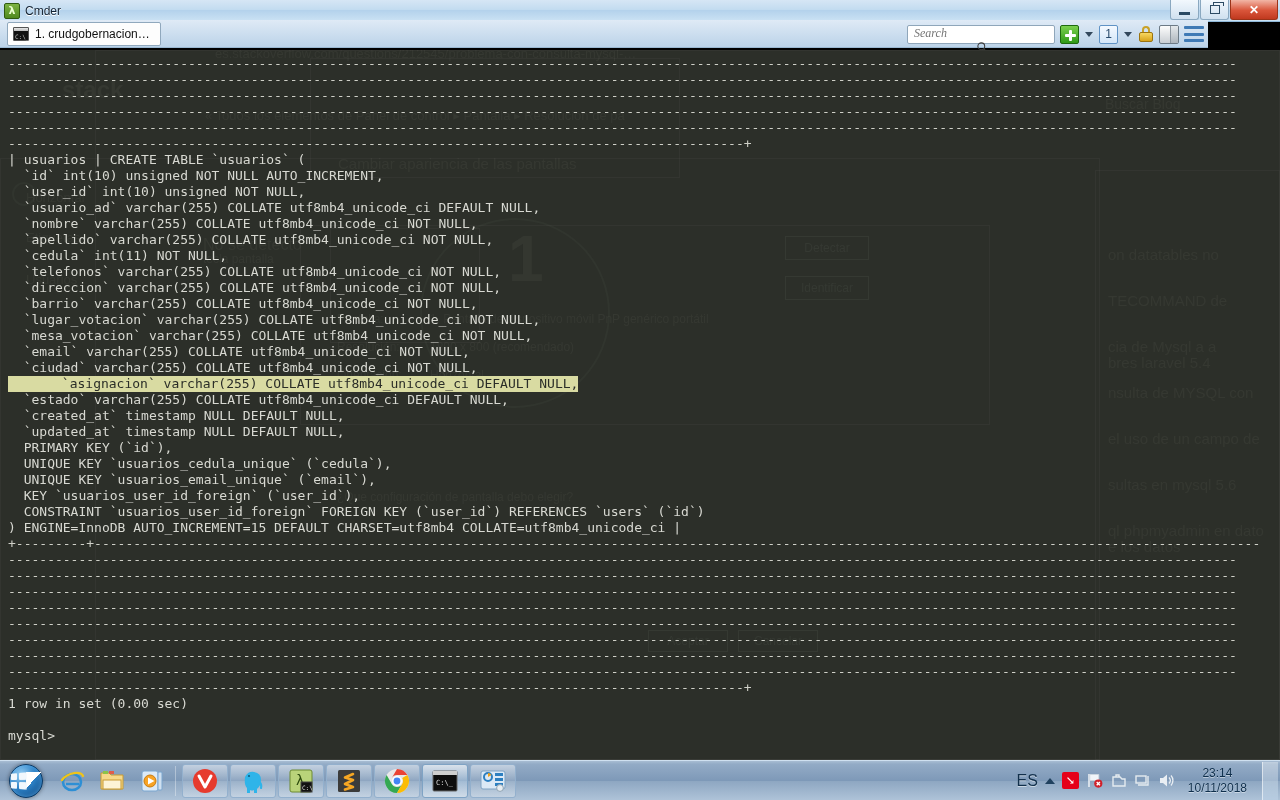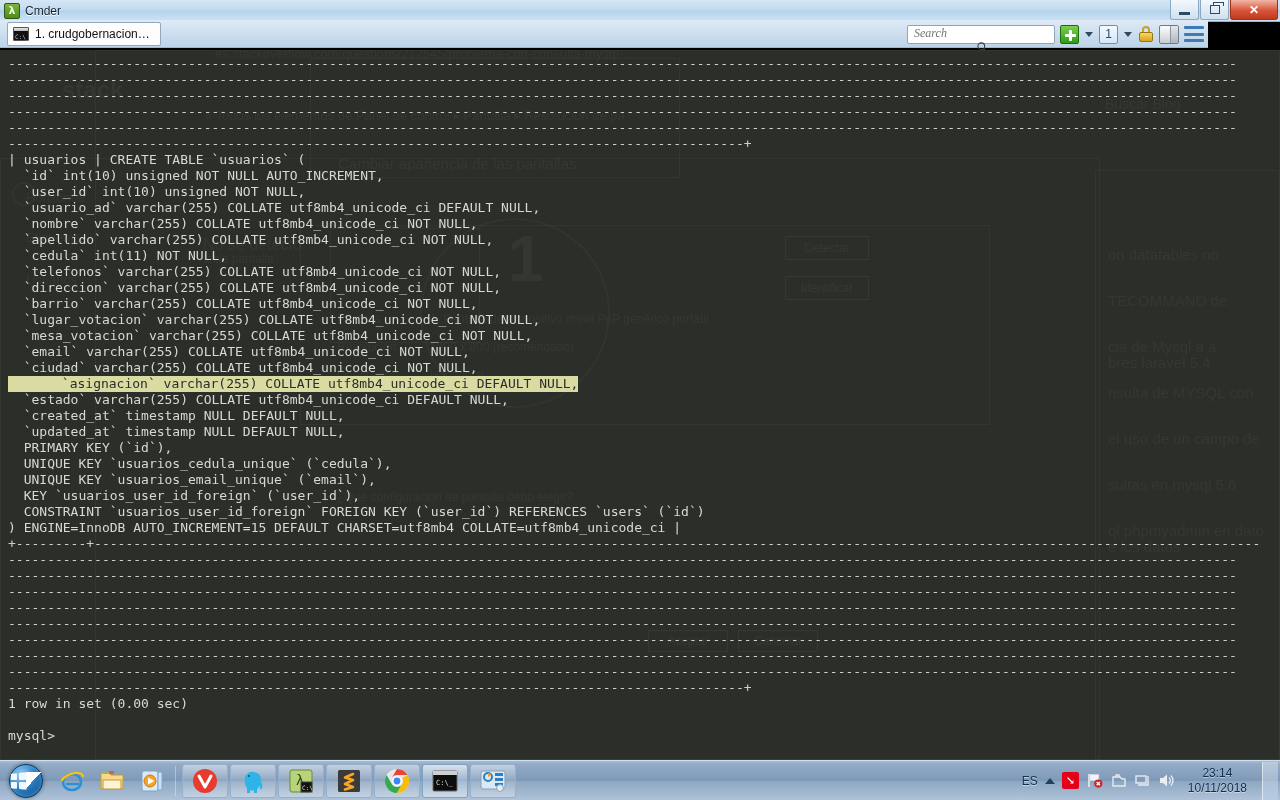--- a/index.html
+++ b/index.html
@@ -218,21 +218,21 @@
   .tbtn.active {
     border: 1px solid #7fa3c4;
     background: linear-gradient(to bottom, rgba(255,255,255,.65), rgba(200,225,245,.35) 50%, rgba(255,255,255,.45));
   }
   .sep { width: 1px; height: 30px; background: rgba(255,255,255,.35); margin: 0 4px; }
 
   .tray {
     margin-left: auto; display: flex; align-items: center; gap: 7px;
     padding-right: 2px; height: 40px;
   }
-  .tray .lang { font-size: 12px; color: #12304c; text-shadow: 0 1px 0 rgba(255,255,255,.5); }
+  .tray .lang { font-size: 16px; color: #12304c; text-shadow: 0 1px 0 rgba(255,255,255,.5); }
   .tray .up {
     width: 0; height: 0; border-left: 5px solid transparent;
     border-right: 5px solid transparent; border-bottom: 6px solid #20415f;
   }
   .tray-ico { width: 17px; height: 17px; display:flex; align-items:center; justify-content:center; }
   .avira { width: 17px; height: 17px; background: #e5001a; border-radius: 2px;
            color: #fff; font-size: 11px; font-weight: bold; display:flex;
            align-items:center; justify-content:center; font-family:"DejaVu Serif", serif; }
   .clock { text-align: center; color: #0f2f4c; font-size: 12px; line-height: 15px;
            text-shadow: 0 1px 0 rgba(255,255,255,.45); padding: 0 6px; }

